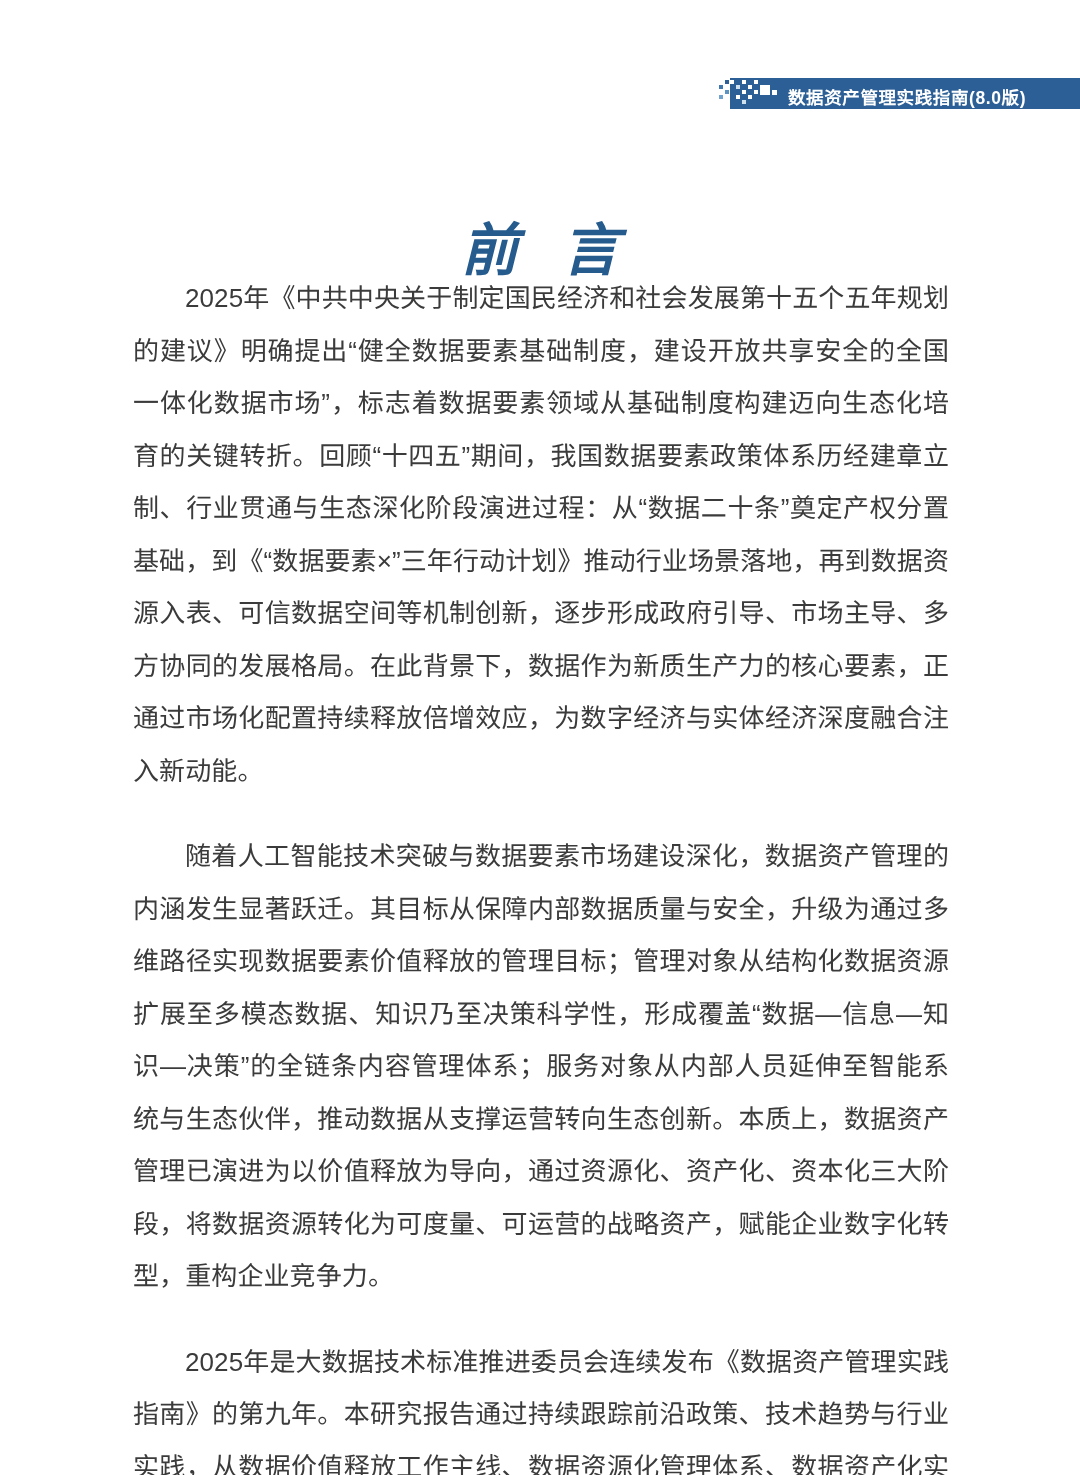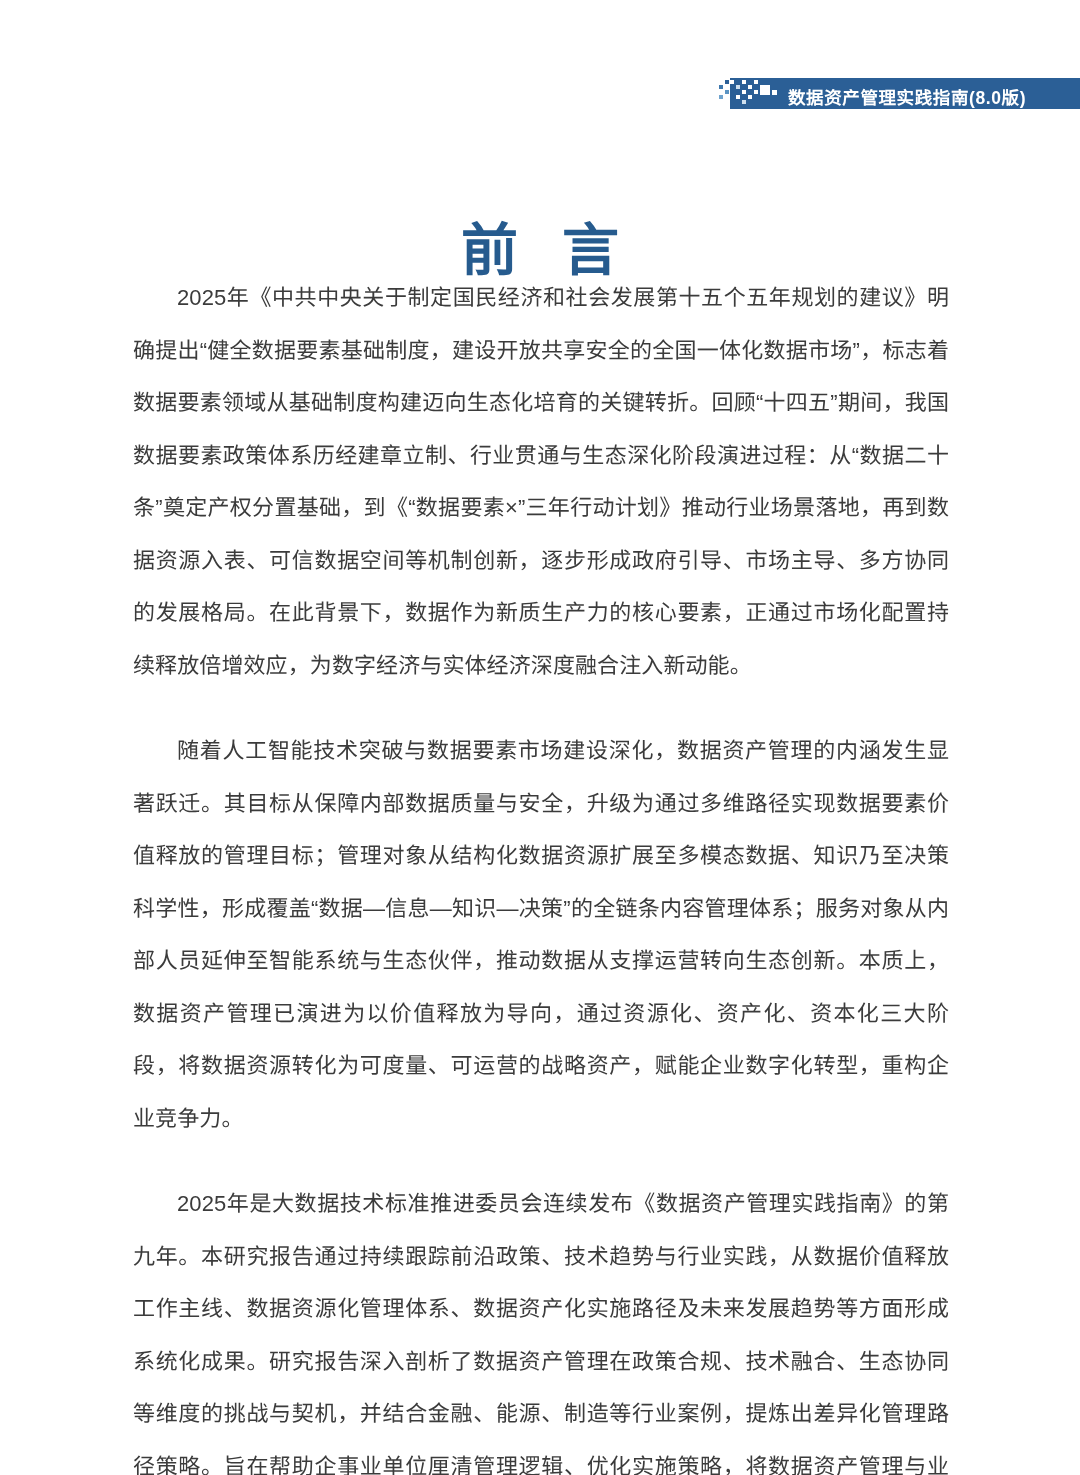--- a/index.html
+++ b/index.html
@@ -68,32 +68,33 @@
     left: 0;
     width: 1080px;
     text-align: center;
     font-size: 57px;
     line-height: 72px;
     font-weight: 700;
     color: #265b8e;
     letter-spacing: 14px;
     text-indent: 14px;
     font-family: "Liberation Sans", "DejaVu Sans", sans-serif;
+    font-style: italic;
   }
 
   
   .body-copy {
     position: absolute;
     top: 272px;
     left: 133px;
     width: 816px;
   }
   .para {
     margin: 0 0 33px 0;
-    font-size: 22px;
+    font-size: 26px;
     line-height: 52.5px;
     color: #3b3b3b;
     text-align: justify;
     text-justify: inter-ideograph;
     text-indent: 2em;
     font-family: "Liberation Sans", "DejaVu Sans", sans-serif;
     letter-spacing: 0.1px;
   }
   .para:last-child { margin-bottom: 0; }
 </style>

